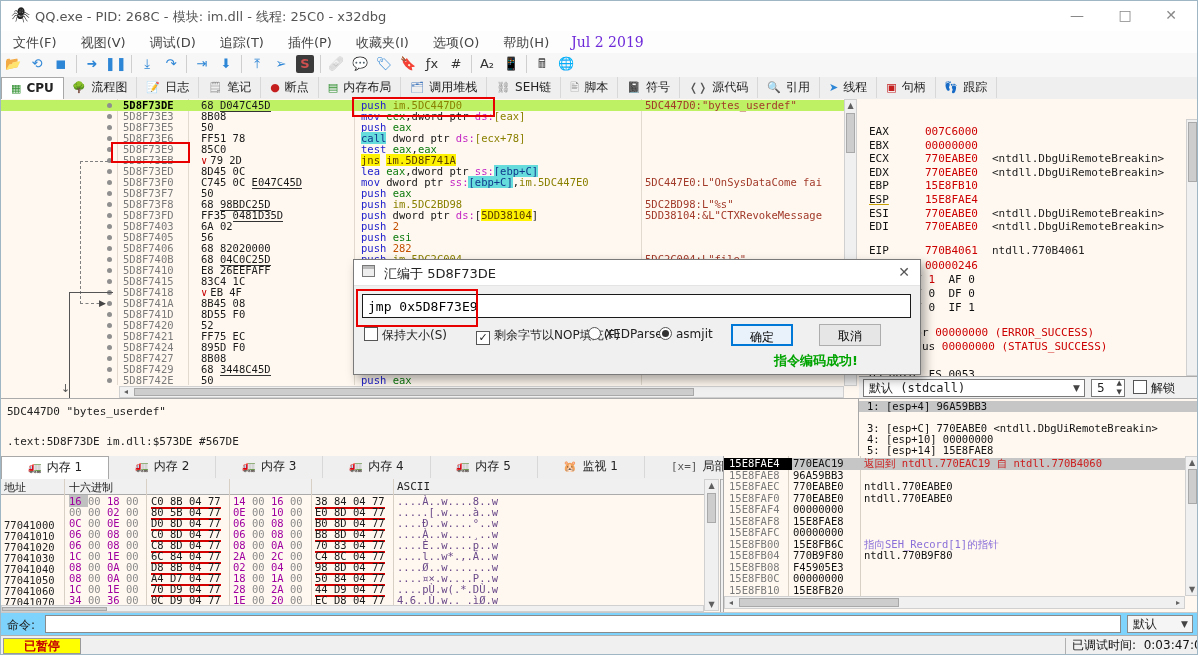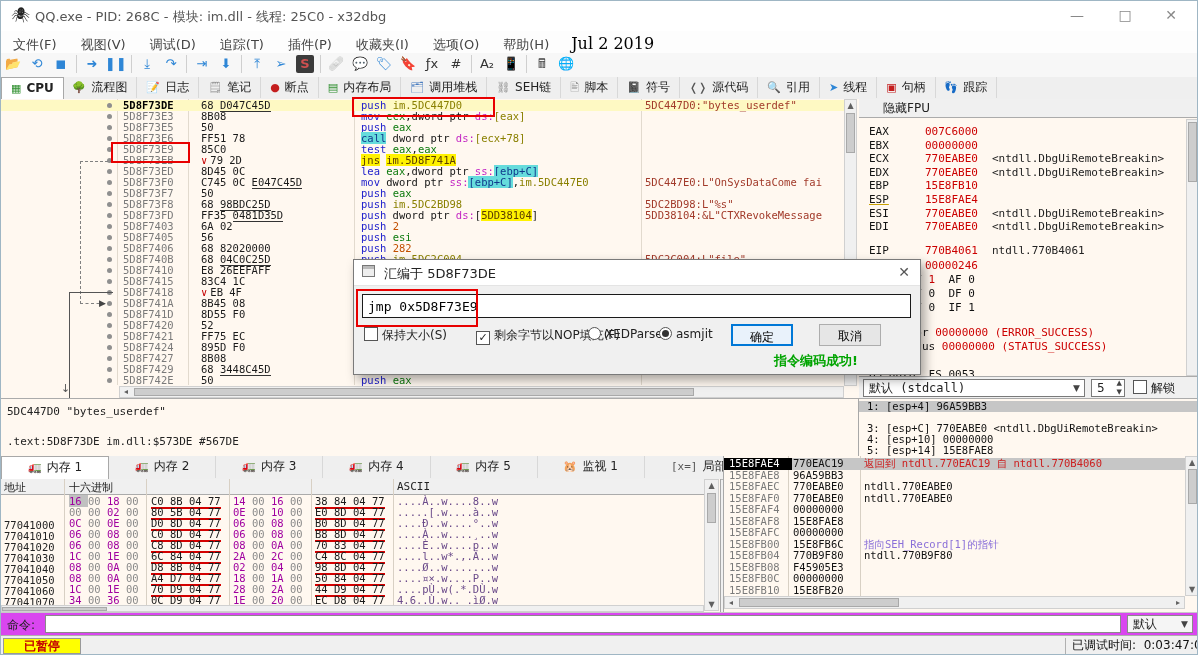--- a/index.html
+++ b/index.html
@@ -8,36 +8,36 @@
   .mono{font-family:"DejaVu Sans Mono",monospace;}
   
   .titlebar{position:absolute;left:0;top:0;width:1198px;height:30px;background:#FFFFFF;border-bottom:1px solid #E0E0E0;}
   .app-icon{position:absolute;left:10px;top:5px;font-size:15px;}
   .title-text{position:absolute;left:34px;top:7px;font-size:13px;color:#555;}
   .win-btn{position:absolute;top:0px;width:44px;height:29px;text-align:center;line-height:29px;color:#888;font-size:14px;cursor:default;}
   .win-min{right:100px}.win-max{right:52px}.win-close{right:6px}
   
   .menubar{position:absolute;left:0;top:30px;width:1198px;height:22px;background:#FDFDFD;border-bottom:1px solid #E6E6E6;}
   .menu-item{display:inline-block;padding:3px 12px;font-size:13px;color:#444;}
-  .menu-date{display:inline-block;padding:3px 10px;font-size:16px;color:#000000;font-family:"DejaVu Serif",serif;}
+  .menu-date{display:inline-block;padding:3px 10px;font-size:14px;color:#6d28d9;font-family:"DejaVu Serif",serif;}
   
   .toolbar{position:absolute;left:0;top:52px;width:1198px;height:24px;background:#F7F7F7;border-bottom:1px solid #DEDEDE;white-space:nowrap;}
   .tb-btn{display:inline-block;width:24px;height:22px;text-align:center;line-height:22px;font-size:13px;vertical-align:top;}
   .tb-sep{display:inline-block;width:1px;height:18px;background:#CFCFCF;margin:2px 3px;vertical-align:top;}
   .tb-scylla{background:#3b3b3b;color:#d05050;width:18px;height:18px;line-height:18px;margin:2px 3px;border-radius:2px;font-weight:bold;}
   
   .tabbar{position:absolute;left:0;top:76px;width:1198px;height:22px;background:#EFEFEF;border-bottom:1px solid #B8B8B8;white-space:nowrap;}
   .tab{display:inline-block;height:21px;line-height:20px;padding:0 9px;border-right:1px solid #D8D8D8;font-size:12px;color:#222;vertical-align:top;}
   .tab.active{background:#FFFFFF;border:1px solid #A8A8A8;border-bottom:1px solid #FFFFFF;font-weight:bold;}
   .tab .ticon{margin-right:5px;font-size:11px;}
   
   .disasm{position:absolute;left:0;top:98px;width:858px;height:299px;background:#FFF8F0;border-right:1px solid #A8A8A8;overflow:hidden;}
   .colline{position:absolute;top:0;height:286px;border-left:1px solid #E2DACE;}
   .drow{position:absolute;left:0;width:843px;height:11px;line-height:11px;font-family:"DejaVu Sans Mono",monospace;font-size:10.5px;white-space:pre;}
-  .drow.sel{background:#fef9c3;}
+  .drow.sel{background:#bef264;}
   .d-gut{position:absolute;left:0;top:0;width:118px;height:11px;}
   .dot{position:absolute;left:106px;top:3px;width:5px;height:5px;border-radius:50%;background:#8f8f8f;}
   .d-addr{position:absolute;left:122px;top:0;color:#7a7a7a;}
   .sel .d-addr{color:#000;font-weight:bold;}
   .d-bytes{position:absolute;left:200px;top:0;color:#1a1a1a;}
   .d-instr{position:absolute;left:360px;top:0;color:#1a1a1a;}
   .d-cmt{position:absolute;left:644px;top:0;color:#A23A2A;}
   .u{border-bottom:1px solid #333;}
   .dirmark{color:#C40000;margin-right:3px;}
   .tm{color:#2222CC}.tr{color:#0D7A0D}.ts{color:#C324C3}.tg{color:#8A8000}.ti{color:#C24F00}.tp{color:#141414}
@@ -101,21 +101,21 @@
   .stk-row{position:absolute;left:0;width:461px;height:11.5px;line-height:11.5px;font-family:"DejaVu Sans Mono",monospace;font-size:10.5px;white-space:pre;}
   .s-addr{position:absolute;left:5px;width:58px;color:#7a7a7a;}
   .s-addr.selA{background:#000;color:#FFF;left:0;padding-left:5px;width:63px;}
   .s-val{position:absolute;left:69px;color:#111;}
   .s-cmt{position:absolute;left:140px;color:#111;}
   .s-cmt.red{color:#CC2020}.s-cmt.purple{color:#8A6FD8}
   .stk-row.sel .s-val,.stk-row.sel .s-cmt{background:transparent;}
   .stk-row.sel{background:#C6C6C6;}
   .svline{position:absolute;top:0;height:140px;border-left:1px solid #D8D0C4;}
   
-  .cmdbar{position:absolute;left:0;top:611px;width:1198px;height:23px;background:#d946ef;border-top:1px solid #C8C8C8;}
+  .cmdbar{position:absolute;left:0;top:611px;width:1198px;height:23px;background:#7dd3fc;border-top:1px solid #C8C8C8;}
   .cmd-label{position:absolute;left:6px;top:4px;font-size:12px;}
   .cmd-input{position:absolute;left:44px;top:2px;width:1076px;height:18px;background:#FFF;border:1px solid #8a8a8a;box-sizing:border-box;font-family:"DejaVu Sans Mono",monospace;font-size:12px;padding:0 3px;}
   .cmd-dd{position:absolute;left:1126px;top:2px;width:66px;height:18px;background:#F5F5F5;border:1px solid #8a8a8a;box-sizing:border-box;font-size:12px;line-height:16px;padding-left:5px;}
   .cmd-dd .arr{position:absolute;right:4px;top:0;font-size:9px;color:#444;}
   
   .statusbar{position:absolute;left:0;top:634px;width:1198px;height:21px;background:#F0F0F0;border-top:1px solid #B0B0B0;box-sizing:border-box;}
   .st-badge{position:absolute;left:2px;top:2px;width:78px;height:16px;background:#FFFF00;border:1px solid #999;color:#C40000;font-weight:bold;font-size:12px;text-align:center;line-height:15px;box-sizing:border-box;}
   .st-msg{position:absolute;left:84px;top:2px;width:976px;height:16px;background:#D6D6D6;border:1px solid #ABABAB;font-size:12px;line-height:14px;padding-left:6px;box-sizing:border-box;color:#222;}
   .st-time{position:absolute;left:1064px;top:2px;width:130px;height:16px;font-size:12px;line-height:15px;color:#111;border-left:1px solid #B0B0B0;padding-left:6px;box-sizing:border-box;white-space:nowrap;}
   
@@ -200,21 +200,20 @@
       <div class="sarrow" style="top:0;">▲</div>
       <div class="sthumb" style="left:1px;top:13px;width:9px;height:40px;"></div>
     </div>
     <div class="hscroll" style="left:118px;top:287px;width:725px;height:12px;">
       <div class="sarrow" style="left:0;width:12px;line-height:10px;">◂</div>
       <div class="sthumb" style="left:14px;top:1px;width:560px;height:8px;"></div>
     </div>
   </div>
 
   <div class="regpane">
-    <div class="fpu-btn">隐藏FPU</div>
     <div id="registers">
         <div class="reg-row" style="top: 26px;"><span class="rn">EAX</span><span class="rv">007C6000</span></div>
         <div class="reg-row" style="top: 39.6px;"><span class="rn">EBX</span><span class="rv">00000000</span></div>
         <div class="reg-row" style="top: 53.2px;"><span class="rn">ECX</span><span class="rv">770EABE0</span><span class="rh">&lt;ntdll.DbgUiRemoteBreakin&gt;</span></div>
         <div class="reg-row" style="top: 66.8px;"><span class="rn">EDX</span><span class="rv">770EABE0</span><span class="rh">&lt;ntdll.DbgUiRemoteBreakin&gt;</span></div>
         <div class="reg-row" style="top: 80.4px;"><span class="rn">EBP</span><span class="rv">15E8FB10</span></div>
         <div class="reg-row" style="top: 94px;"><span class="rn ul">ESP</span><span class="rv">15E8FAE4</span></div>
         <div class="reg-row" style="top: 107.6px;"><span class="rn">ESI</span><span class="rv">770EABE0</span><span class="rh">&lt;ntdll.DbgUiRemoteBreakin&gt;</span></div>
         <div class="reg-row" style="top: 121.2px;"><span class="rn">EDI</span><span class="rv">770EABE0</span><span class="rh">&lt;ntdll.DbgUiRemoteBreakin&gt;</span></div>
         <div class="reg-row" style="top: 145px;"><span class="rn">EIP</span><span class="rv">770B4061</span><span class="rh">ntdll.770B4061</span></div>

